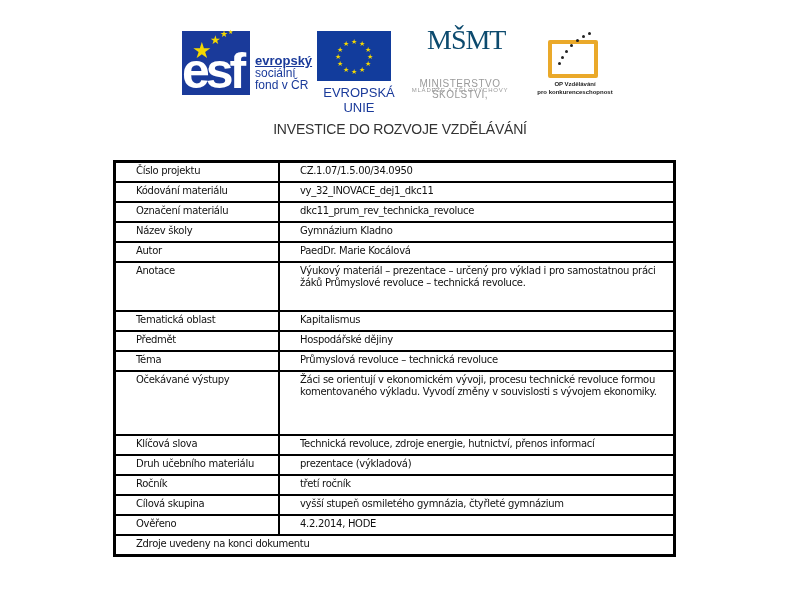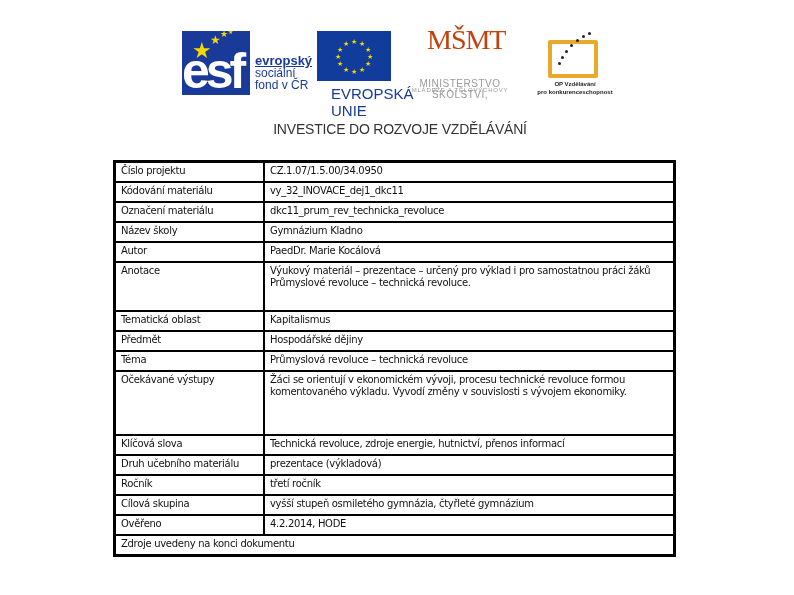--- a/index.html
+++ b/index.html
@@ -17,27 +17,27 @@
                  font-weight:bold; font-size:50px; letter-spacing:-4px; color:#ffffff; line-height:50px; }
   .esf-star { position:absolute; color:#f4d800; line-height:1; }
   .esf-text { position:absolute; left:75px; top:27px; font-family:"Liberation Sans", sans-serif;
               font-size:12px; line-height:12px; color:#1a3a9a; }
   .esf-text .b { font-weight:bold; font-size:13px;text-decoration:underline; }
 
   
   .eu { left:135px; width:80px; height:70px; }
   .eu-flag { position:absolute; left:2px; top:3px; width:74px; height:50px; background:#123c9c; }
   .eu-star { position:absolute; color:#f4d800; font-size:7px; line-height:7px; }
-  .eu-text { position:absolute; left:16px; top:57px; width:80px; 
-             font-family:"Liberation Sans", sans-serif; font-size:15px; color:#1a3a9a; }
+  .eu-text { position:absolute; left:4px; top:57px; width:80px; text-align:center;
+             font-family:"Liberation Sans", sans-serif; font-size:13px; color:#1a3a9a; }
 
   
   .msmt { left:215px; width:130px; height:70px; }
   .msmt-mark { position:absolute; left:32px; top:0; font-family:"Liberation Serif", serif;
-               font-size:28px; line-height:24px; color:#c2410c; letter-spacing:-1px; }
+               font-size:28px; line-height:24px; color:#0c4a6e; letter-spacing:-1px; }
   .msmt-t1 { position:absolute; left:0; top:50px; width:130px; text-align:center;
              font-family:Liberation Sans, sans-serif; font-size:10px; color:#9a9a9a; letter-spacing:0.5px; }
   .msmt-t2 { position:absolute; left:0; top:59px; width:130px; text-align:center;
              font-family:"Liberation Sans", sans-serif; font-size:6px; color:#9a9a9a; letter-spacing:0.8px; }
 
   
   .op { left:350px; width:90px; height:70px; }
   .op-frame { position:absolute; left:18px; top:12px; width:42px; height:30px;
               border:4px solid #eaa92a; border-radius:2px; }
   .op-dot { position:absolute; width:3px; height:3px; background:#222; border-radius:50%; }
@@ -46,21 +46,21 @@
   .op-t2 { position:absolute; left:0; top:61px; width:90px; text-align:center;
            font-family:"Liberation Sans", sans-serif; font-size:6px; font-weight:bold; color:#222; }
 
   .slogan { position:absolute; left:0; top:93px; width:440px; text-align:center;
             font-family:"Liberation Sans", sans-serif; font-size:14px; color:#333; letter-spacing:-0.2px; }
 
   
   table.info { position:absolute; left:113px; top:160px; width:563px; border-collapse:collapse;
                border:3px solid #000; font-family:"DejaVu Sans", sans-serif; font-size:10px;
                color:#111; table-layout:fixed; }
-  table.info td { border:2px solid #000; padding:2px 5px 0 5px; vertical-align:top;
+  table.info td { border:2px solid #000; padding:2px 5px 0 20px; vertical-align:top;
                   height:16px; line-height:12px; letter-spacing:-0.3px; }
   table.info td.label { width:137px; }
   table.info tr.tall3 td { height:45px; }
   table.info tr.tall4 td { height:60px; }
 </style>
 </head>
 <body>
 
 <div class="banner">
 

